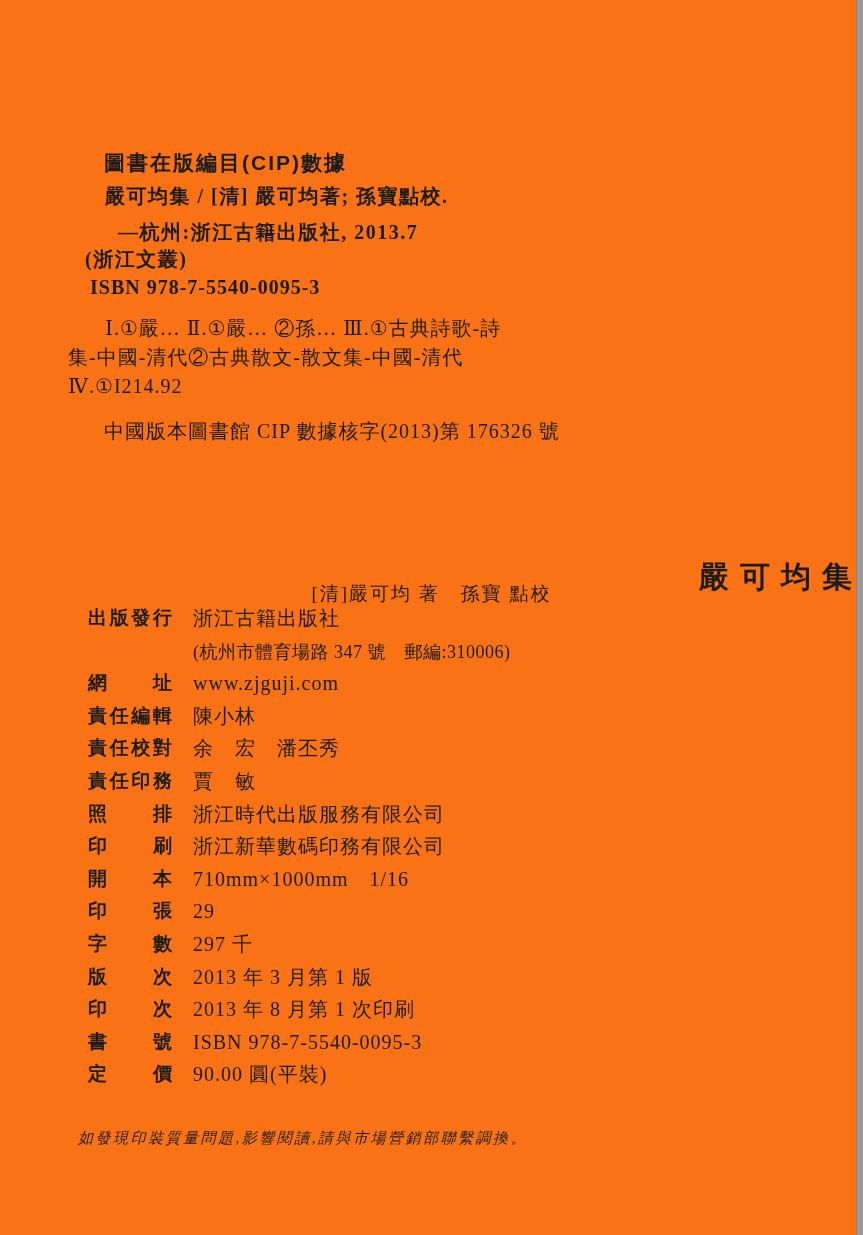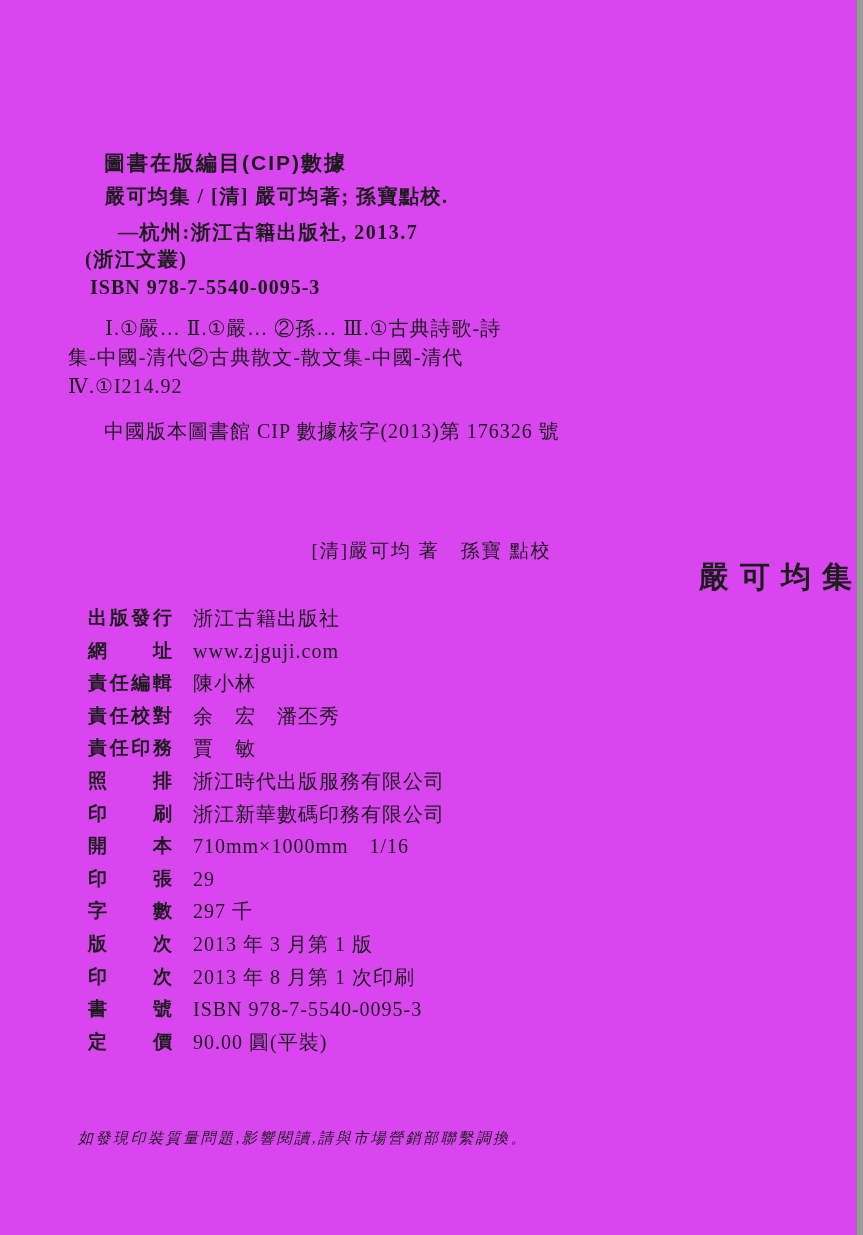--- a/index.html
+++ b/index.html
@@ -1,20 +1,20 @@
 <!DOCTYPE html>
 <html><head>
 <meta charset="utf-8">
 <style>
   html,body { margin:0; padding:0; background:#e8e8e8; }
   .page {
     position:relative;
     width:863px; height:1235px;
     margin:0 auto;
-    background:#d946ef;
+    background:#f97316;
     overflow:hidden;
     color:#1c1c1c;
     font-family:"Liberation Serif","DejaVu Serif",serif;
   }
   .edge-band {
     position:absolute; top:0; right:0;
     width:6px; height:100%;
     background:#9b9b9b;
     border-left:1px solid #868686;
   }
@@ -47,21 +47,21 @@
     font-size:20px; letter-spacing:1px; white-space:nowrap;
   }
 
   .book-title {
     position:absolute; left:0; top:513px; width:100%;
     text-align:right;
     font-size:30px; font-weight:700;
     letter-spacing:11px; text-indent:11px;margin-top:44px;
   }
   .book-byline {
-    position:absolute; left:0; top:538px; width:100%;
+    position:absolute; left:0; top:581px; width:100%;
     text-align:center;
     font-size:19px; letter-spacing:2px;
   }
 
   .colophon {
     position:absolute; left:88px; top:602px;
     font-size:20px;
   }
   .colophon .row { height:32.6px; line-height:32.6px; white-space:nowrap; }
   .colophon .lbl {
@@ -104,20 +104,24 @@
 
   <div class="cip-registry">中國版本圖書館 CIP 數據核字(2013)第 176326 號</div>
 
   <div class="book-title">嚴可均集</div>
   <div class="book-byline">[清]嚴可均 著　孫寶 點校</div>
 
   <div class="colophon">
     <div class="row">
       <span class="lbl">出版發行</span>
       <span class="val">浙江古籍出版社</span>
+    </div>
+    <div class="row note-row">
+      <span class="lbl"></span>
+      <span class="val">(杭州市體育場路 347 號　郵編:310006)</span>
     </div>
     <div class="row">
       <span class="lbl">網址</span>
       <span class="val">www.zjguji.com</span>
     </div>
     <div class="row">
       <span class="lbl">責任編輯</span>
       <span class="val">陳小林</span>
     </div>
     <div class="row">

